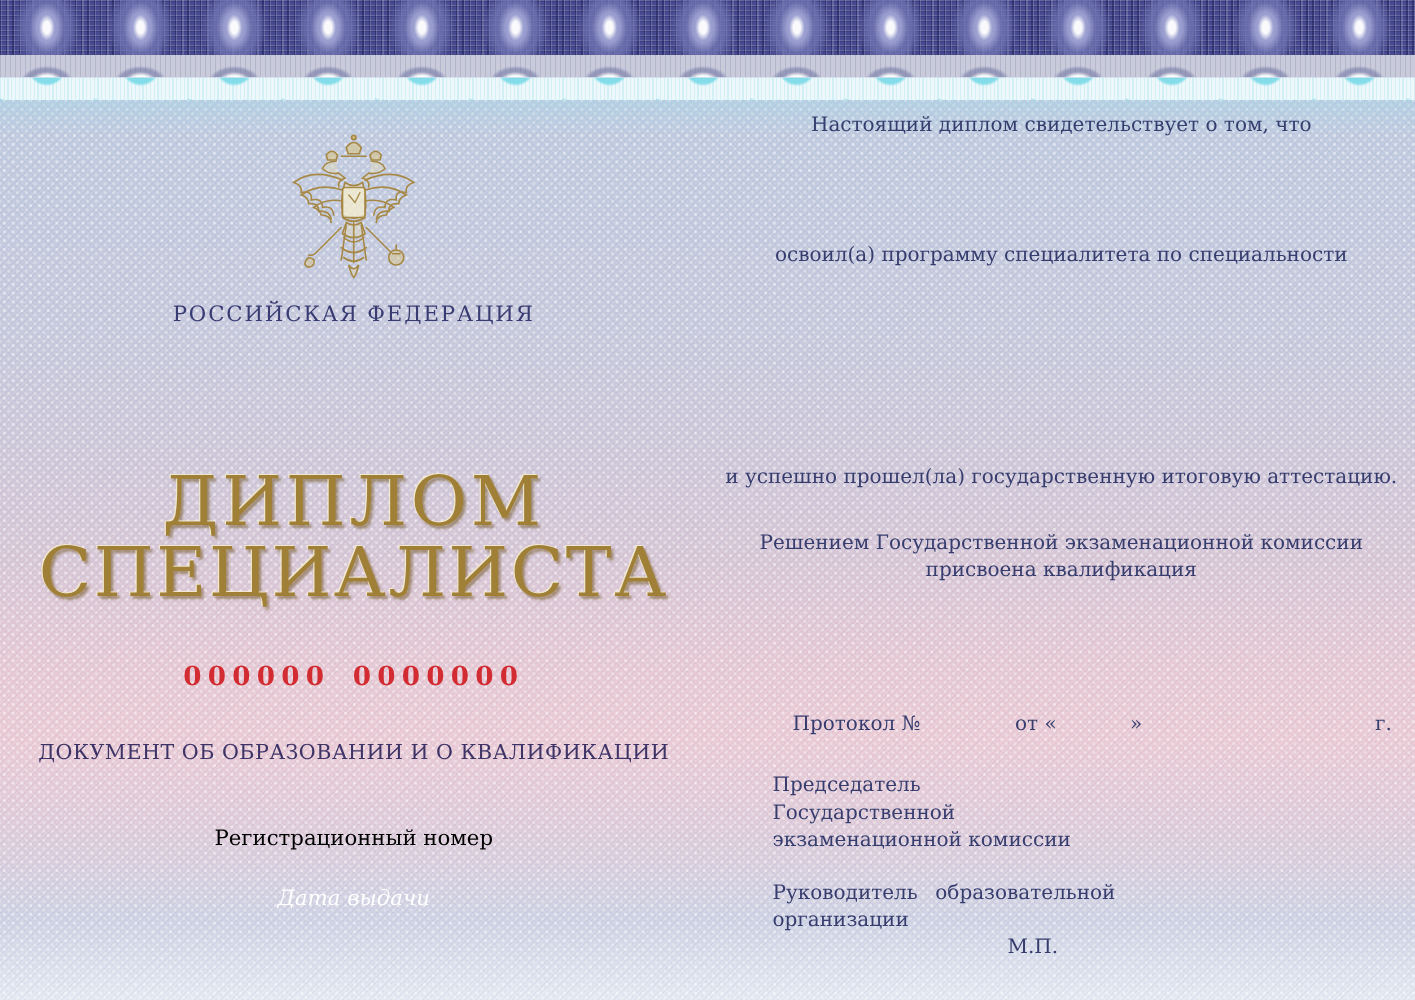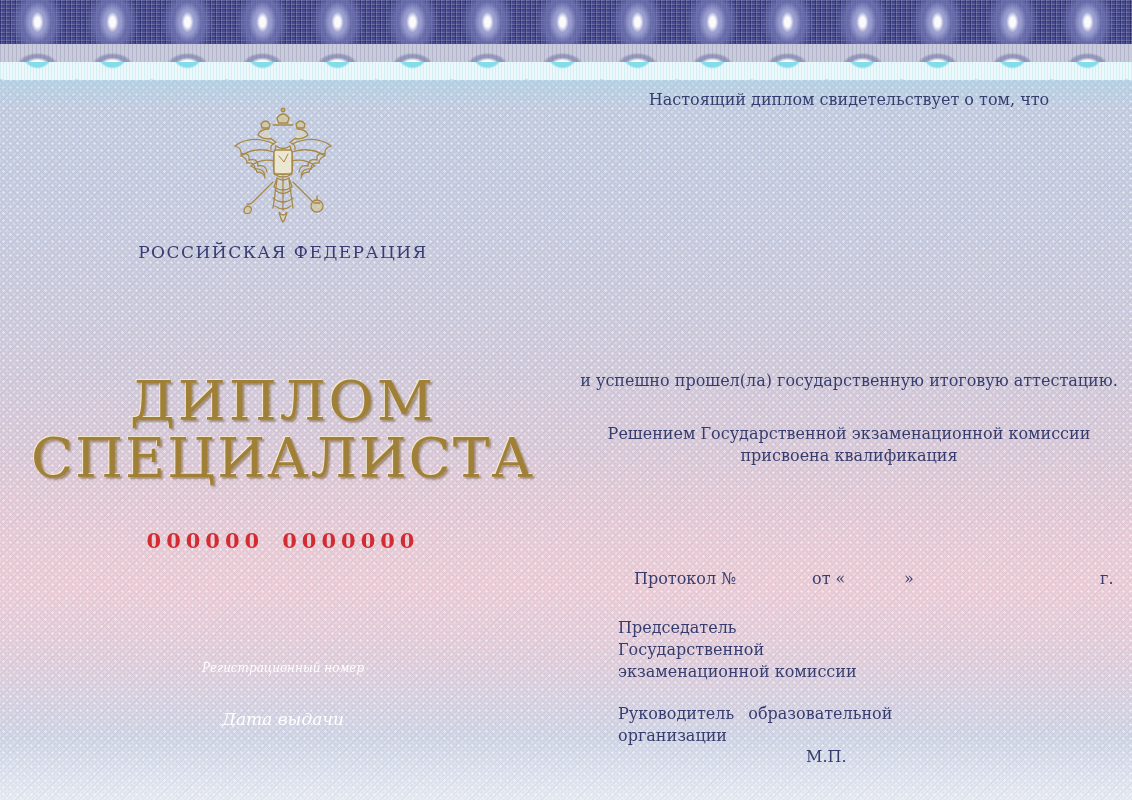--- a/index.html
+++ b/index.html
@@ -76,21 +76,21 @@
   }
   .gold{
     color:#a07f36;
     text-shadow:-1px -1px 0 rgba(245,236,205,.85), 2px 2px 2px rgba(105,78,22,.5);
   }
   .title1{top:374px;font-size:55px;letter-spacing:3px;line-height:1;}
   .title2{top:431px;font-size:55px;letter-spacing:2px;line-height:1;text-align:center;}
   .serial{top:528px;font-size:21px;font-weight:bold;color:#d22b31;letter-spacing:5px;}
   .serial .gap{display:inline-block;width:18px;}
   .dockind{top:592px;font-size:16.5px;letter-spacing:.4px;color:#3d3366;}
-  .reglabel{top:661px;font-size:12px;font-style:italic;color:#ffffff;}
+  .reglabel{top:661px;font-size:17px;color:#000000;}
   .datelabel{top:709px;font-size:17px;font-style:italic;color:#ffffff;}
   
   .rp{color:#363d6e;font-size:16px;}
   .line-certify{top:90px;}
   .line-program{top:194px;}
   .line-attest{top:371px;}
   .line-dec1{top:424px;}
   .line-dec2{top:446px;}
   .proto-label{left:68px;top:569px;}
   .proto-from{left:246px;top:569px;}
@@ -162,30 +162,32 @@
 
     <div class="abs ctr country">РОССИЙСКАЯ ФЕДЕРАЦИЯ</div>
 
     <div class="abs ctr gold title1">ДИПЛОМ</div>
     <div class="abs ctr gold title2">СПЕЦИАЛИСТА</div>
 
     <div class="abs ctr serial">
       <span>000000</span><span class="gap"></span><span>0000000</span>
     </div>
 
+    <div class="abs ctr dockind">ДОКУМЕНТ ОБ ОБРАЗОВАНИИ И О КВАЛИФИКАЦИИ</div>
 
     <div class="abs ctr reglabel">Регистрационный номер</div>
 
     <div class="abs ctr datelabel">Дата выдачи</div>
   </div>
 
   <div class="page page-right">
 
     <div class="abs ctr rp line-certify">Настоящий диплом свидетельствует о том, что</div>
 
+    <div class="abs ctr rp line-program">освоил(а) программу специалитета по специальности</div>
 
     <div class="abs ctr rp line-attest">и успешно прошел(ла) государственную итоговую аттестацию.</div>
 
     <div class="abs ctr rp line-dec1">Решением Государственной экзаменационной комиссии</div>
     <div class="abs ctr rp line-dec2">присвоена квалификация</div>
 
     <div class="abs rp proto-label">Протокол №</div>
     <div class="abs rp proto-from">от «</div>
     <div class="abs rp proto-close">»</div>
     <div class="abs rp proto-year">г.</div>

